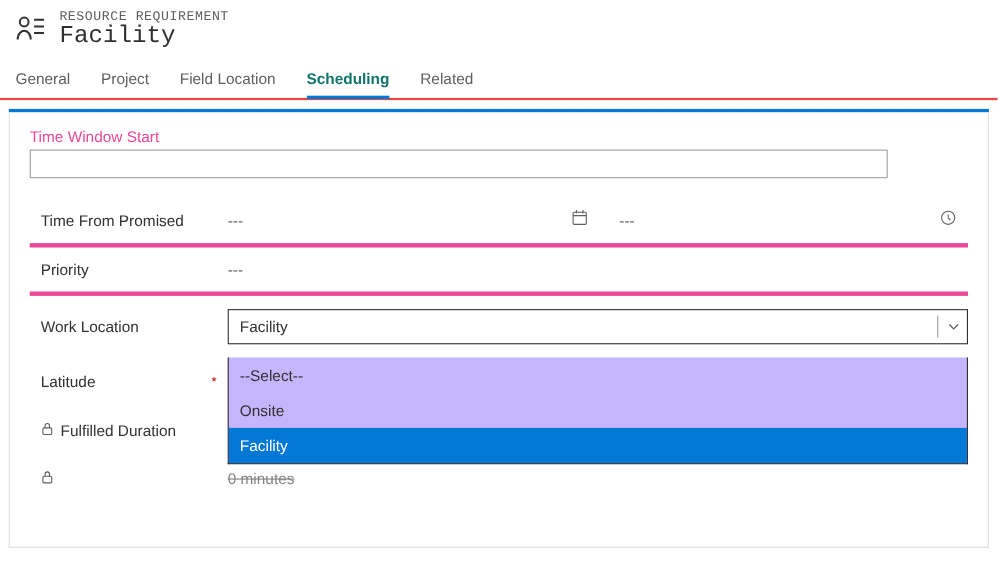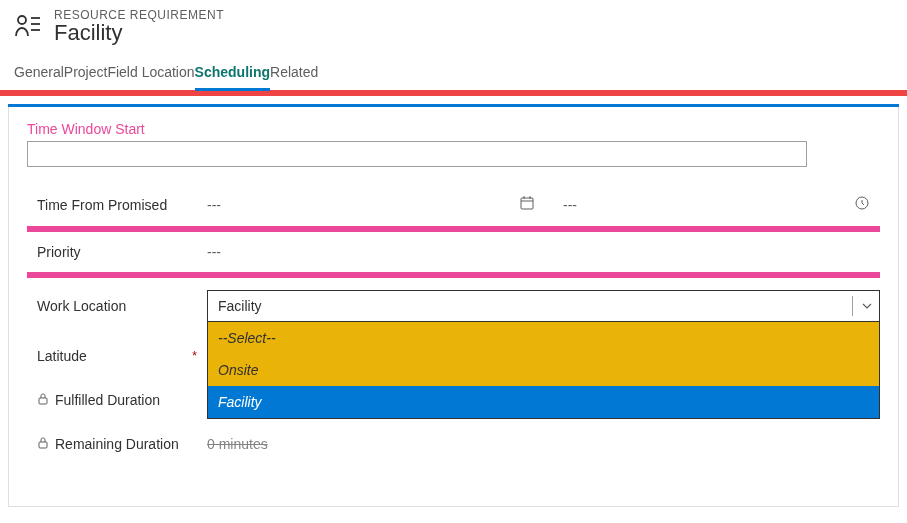--- a/index.html
+++ b/index.html
@@ -14,20 +14,21 @@
       background: #fff;
       width: 907px;
       height: 523px;
       overflow: hidden;
     }
     .header {
       display: flex;
       align-items: flex-start;
       padding: 8px 14px 0 14px;
       gap: 12px;
+      font-family: Liberation Mono, monospace;
     }
     .header-icon {
       width: 28px;
       height: 28px;
       margin-top: 4px;
     }
     .header-text {
       display: flex;
       flex-direction: column;
     }
@@ -37,22 +38,23 @@
       letter-spacing: 0.5px;
     }
     .header-title {
       font-size: 22px;
       font-weight: 400;
       color: #323130;
       margin-top: -2px;
     }
     .tabs {
       display: flex;
+      gap: 28px;
       padding: 18px 14px 0 14px;
-      border-bottom: 6px solid #ef4444;
+      border-bottom: 2px solid #ef4444;
     }
     .tab {
       font-size: 14px;
       color: #605e5c;
       padding-bottom: 10px;
       cursor: pointer;
       position: relative;
     }
     .tab.active {
       color: #0f766e;
@@ -89,21 +91,21 @@
       border: 1px solid #a19f9d;
       padding: 2px 6px;
       font-family: inherit;
       font-size: 14px;
       margin-bottom: 16px;
     }
     .field-row {
       display: flex;
       align-items: center;
       padding: 12px 0;
-      border-bottom: 6px solid #ec4899;
+      border-bottom: 4px solid #ec4899;
       min-height: 44px;
     }
     .field-row.no-border {
       border-bottom: none;
     }
     .field-label {
       width: 180px;
       font-size: 14px;
       color: #323130;
       padding-left: 10px;
@@ -158,28 +160,27 @@
       top: 50%;
       transform: translateY(-50%);
       border-left: 1px solid #a19f9d;
       padding-left: 8px;
       height: 20px;
       display: flex;
       align-items: center;
     }
     .dropdown {
       position: absolute;
-      top: 32px;
+      top: 44px;
       left: 0;
       right: 0;
       border: 1px solid #323130;
       border-top: none;
-      background: #eab308;
+      background: #c4b5fd;
       z-index: 10;
-      font-style: italic;
     }
     .dropdown-item {
       padding: 8px 10px;
       cursor: pointer;
       font-size: 14px;
     }
     .dropdown-item.highlighted {
       background: #0078d4;
       color: #fff;
     }
@@ -297,20 +298,19 @@
   </div>
 
   <div class="field-row no-border">
     <div class="field-label">
       <span>
         <svg class="lock-icon" viewBox="0 0 12 12" stroke="#605e5c" stroke-width="1" fill="none">
           <rect x="2" y="5" width="8" height="6" rx="1"></rect>
           <path d="M4 5 L4 3 C4 1.5 5 1 6 1 C7 1 8 1.5 8 3 L8 5"></path>
         </svg>
       </span>
-      <span>Remaining Duration</span>
     </div>
     <div class="field-value">
       <span class="covered-value">0 minutes</span>
     </div>
   </div>
 
 </div>
 
 </body></html>

